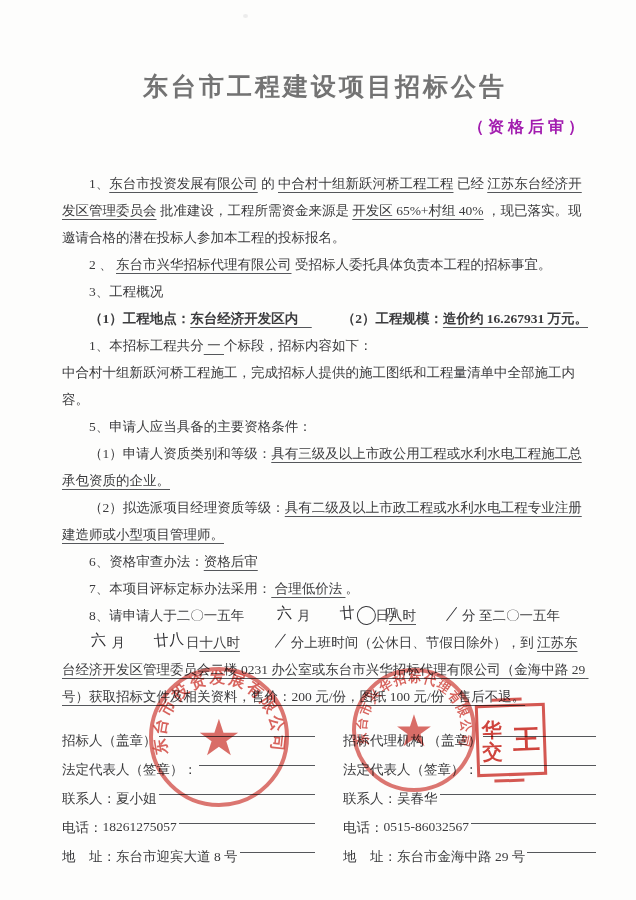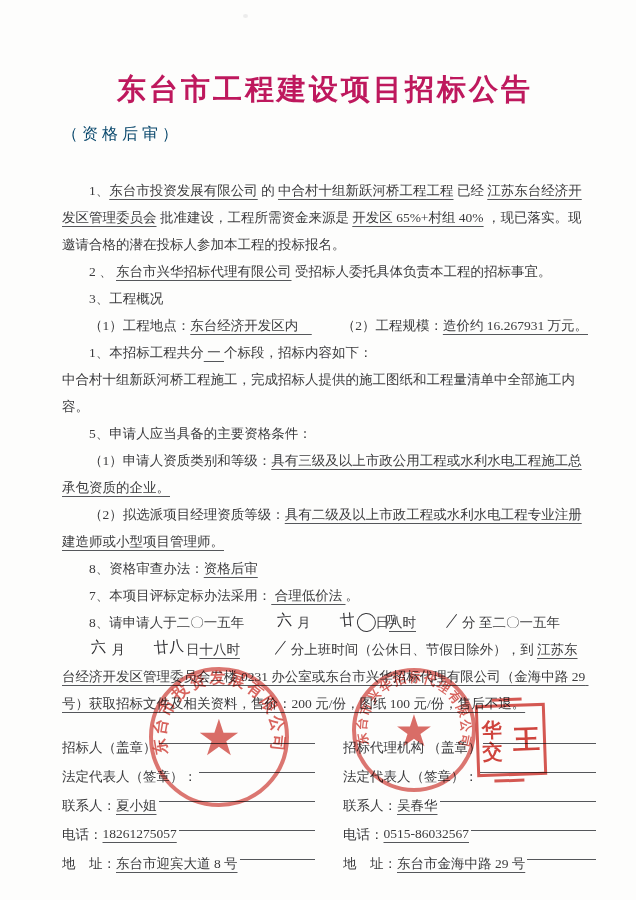--- a/index.html
+++ b/index.html
@@ -11,37 +11,37 @@
     font-family:"Liberation Serif","DejaVu Serif",serif;
     color:#3b3b3d;
   }
   .content{
     position:relative;
     padding:70px 48px 0 62px;
   }
   h1.title{
     margin:0;
     text-align:center;
-    font-size:29px;
+    font-size:25px;
     font-weight:bold;
     letter-spacing:3px;
-    color:#be185d;
+    color:#737373;
   }
   h2.subtitle{
     margin:14px 0 0 0;
-    text-align:left;
+    text-align:right;
     font-size:16px;
-    font-weight:normal;
+    font-weight:bold;
     letter-spacing:4px;
-    color:#0c4a6e;
+    color:#a21caf;
   }
   .body-text{margin-top:32px;font-size:13.5px;line-height:27px;}
   .body-text p{margin:0;}
   .indent{text-indent:2em;}
-  .cols{display:flex;}
+  .cols{display:flex;font-weight:bold;}
   .cols .col-l{width:262px;padding-left:2em;box-sizing:border-box;}
   .cols .col-r{flex:1;text-align:right;}
   .seg{white-space:pre-wrap;}
   .u{text-decoration:underline;text-underline-offset:4px;text-decoration-color:#55575b;}
   .hw{
     display:inline-block;
     font-family:"DejaVu Sans","Liberation Sans",sans-serif;
     font-size:15px;
     transform:rotate(-5deg) translateY(-1px);
     color:#2e2e32;
@@ -62,21 +62,21 @@
     font-size:13.5px;
     gap:28px;
   }
   .sig-col{width:50%;}
   .sig-row{
     display:flex;
     align-items:flex-start;
     height:29px;
   }
   .sig-label{white-space:pre;}
-  .sig-val{text-decoration:underline;text-underline-offset:4px;text-decoration-color:#55575b;white-space:pre;}
+  .sig-val{text-underline-offset:4px;text-decoration-color:#55575b;white-space:pre;}
   .fill{flex:1;border-bottom:1px solid #55575b;height:4px;margin-left:2px;}
   
   .stamp{position:absolute;mix-blend-mode:multiply;opacity:.88;pointer-events:none;}
   .stamp svg{display:block;}
   .stamp-square{
     position:absolute;
     left:476px;top:704px;
     width:58px;height:62px;
     border:3px solid rgba(204,48,40,.8);
     transform:rotate(-2deg);
@@ -112,21 +112,21 @@
       <p class="indent"><span class="seg">3、工程概况</span></p>
       <div class="cols">
         <span class="col-l"><span class="seg">（1）工程地点：</span><span class="seg u">东台经济开发区内　</span></span>
         <span class="col-r"><span class="seg">（2）工程规模：</span><span class="seg u">造价约 16.267931 万元。</span></span>
       </div>
       <p class="indent"><span class="seg">1、本招标工程共分</span><span class="seg u"> 一 </span><span class="seg">个标段，招标内容如下：</span></p>
       <p><span class="seg">中合村十组新跃河桥工程施工，完成招标人提供的施工图纸和工程量清单中全部施工内容。</span></p>
       <p class="indent"><span class="seg">5、申请人应当具备的主要资格条件：</span></p>
       <p class="indent"><span class="seg">（1）申请人资质类别和等级：</span><span class="seg u">具有三级及以上市政公用工程或水利水电工程施工总承包资质的企业。</span></p>
       <p class="indent"><span class="seg">（2）拟选派项目经理资质等级：</span><span class="seg u">具有二级及以上市政工程或水利水电工程专业注册建造师或小型项目管理师。</span></p>
-      <p class="indent"><span class="seg">8、资格审查办法：</span><span class="seg u">资格后审</span></p>
+      <p class="indent"><span class="seg">6、资格审查办法：</span><span class="seg u">资格后审</span></p>
       <p class="indent"><span class="seg">7、本项目评标定标办法采用：</span><span class="seg u"> 合理低价法 </span><span class="seg">。</span></p>
       <p class="indent"><span class="seg">8、请申请人于二〇一五年 </span><span class="seg hw">六</span><span class="seg"> 月</span><span class="seg hw">廿</span><span class="seg hw circ">四</span><span class="seg">日</span><span class="seg u">八时</span><span class="seg hw">／</span><span class="seg">分 至二〇一五年 </span><span class="seg hw">六</span><span class="seg"> 月</span><span class="seg hw">廿八</span><span class="seg">日</span><span class="seg u">十八时</span><span class="seg hw"> ／</span><span class="seg">分上班时间（公休日、节假日除外），到 </span><span class="seg u">江苏东台经济开发区管理委员会二楼 0231 办公室或东台市兴华招标代理有限公司（金海中路 29 号）获取招标文件及相关资料，售价：200 元/份，图纸 100 元/份，售后不退。</span></p>
     </div>
   </div>
 
   <div class="sig">
     <div class="sig-col">
       <div class="sig-row">
         <span class="sig-label">招标人（盖章）</span>
         <span class="sig-val"></span>

